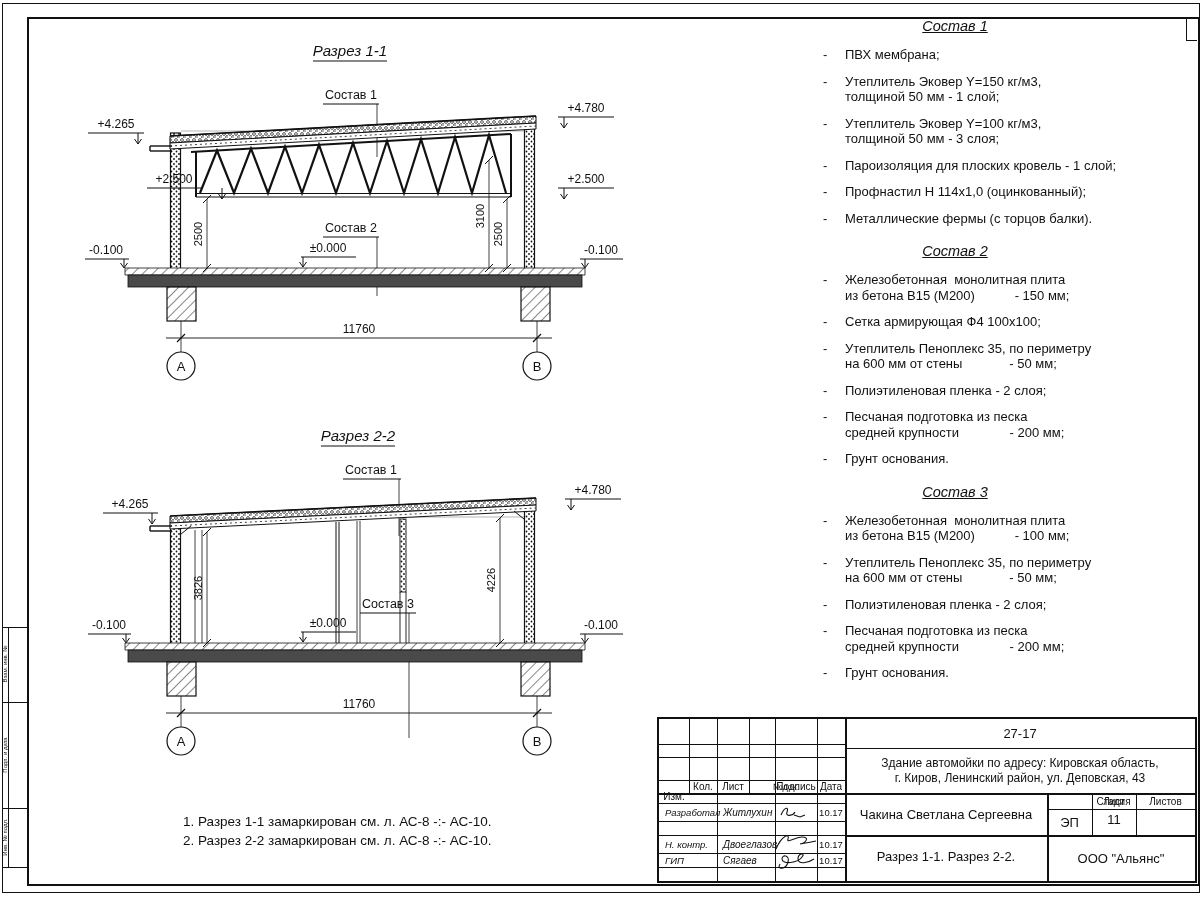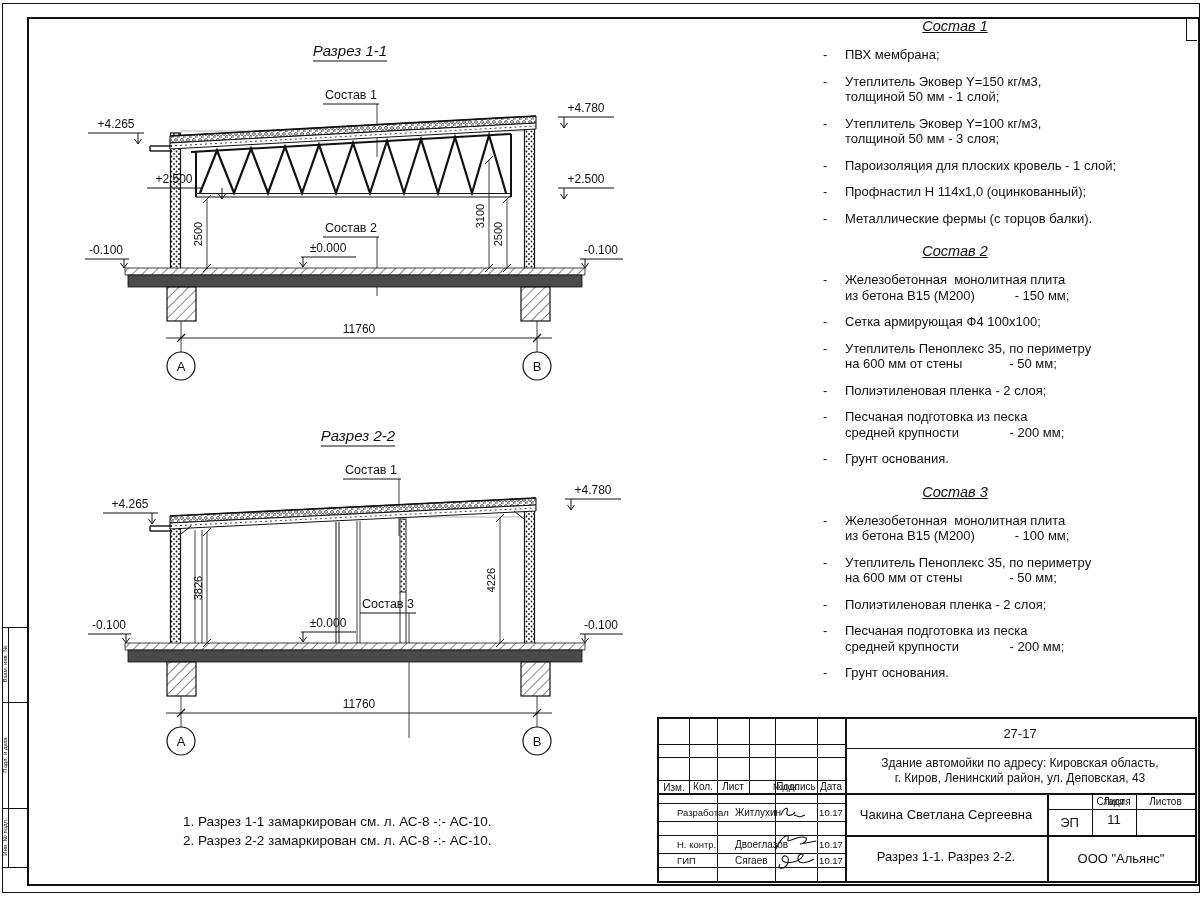--- a/index.html
+++ b/index.html
@@ -17,21 +17,21 @@
   .comp-dash{width:22px;padding-left:3px;font-size:13px;flex:none;}
   .comp-lines{font-size:13px;line-height:15.5px;}
   .comp-lines span{display:block;white-space:pre;}
   .comp-gap{height:6px;}
   
   #notes{position:absolute;left:183px;top:812px;font-size:13.5px;line-height:19px;}
   #notes div{white-space:pre;}
   
   .tb-cell{position:absolute;display:flex;align-items:center;justify-content:center;
            font-size:10px;text-align:center;overflow:hidden;}
-  .tb-left{justify-content:flex-start;padding-left:18px;}
+  .tb-left{justify-content:flex-start;padding-left:6px;font-style:italic;}
   .tb-big{font-size:13px;}
   .tb-med{font-size:12px;line-height:15px;align-items:center;}
   
   .strip-label{position:absolute;font-size:6px;transform:rotate(-90deg);transform-origin:center;
                white-space:nowrap;width:70px;text-align:center;}
   svg text{font-family:"Liberation Sans",sans-serif;fill:#111;}
 </style>
 </head>
 <body>
 
@@ -402,21 +402,21 @@
     <div class="hl" style="left:0;top:134px;width:186px;"></div>
     <div class="hl" style="left:0;top:148px;width:186px;"></div>
     <div class="hl" style="left:186px;top:29px;width:350px;"></div>
     <div class="hl" style="left:186px;top:74px;width:350px;height:2px;"></div>
     <div class="hl" style="left:186px;top:116px;width:350px;height:2px;"></div>
     <div class="hl" style="left:388px;top:90px;width:148px;"></div>
     <div class="vl" style="left:388px;top:74px;height:88px;background:#111;width:2px;"></div>
     <div class="vl" style="left:433px;top:74px;height:42px;"></div>
     <div class="vl" style="left:477px;top:74px;height:42px;"></div>
 
-    <div class="tb-cell" style="left:0;top:53px;width:30px;height:30px;">Изм.</div>
+    <div class="tb-cell" style="left:0;top:62px;width:30px;height:30px;">Изм.</div>
     <div class="tb-cell" style="left:30px;top:61px;width:28px;height:13px;">Кол.</div>
     <div class="tb-cell" style="left:58px;top:61px;width:32px;height:13px;">Лист</div>
     <div class="tb-cell" style="left:90px;top:61px;width:26px;height:13px;font-size:9px;margin-left:24px;">№док.</div>
     <div class="tb-cell" style="left:116px;top:61px;width:42px;height:13px;">Подпись</div>
     <div class="tb-cell" style="left:158px;top:61px;width:28px;height:13px;">Дата</div>
 
     <div class="tb-cell tb-left" style="left:0;top:84px;width:58px;height:18px;font-size:9.5px;">Разработал</div>
     <div class="tb-cell tb-left" style="left:58px;top:84px;width:58px;height:18px;">Житлухин</div>
     <div class="tb-cell" style="left:158px;top:84px;width:28px;height:18px;font-size:9.5px;">10.17</div>
     <div class="tb-cell tb-left" style="left:0;top:116px;width:58px;height:18px;font-size:9.5px;">Н. контр.</div>

